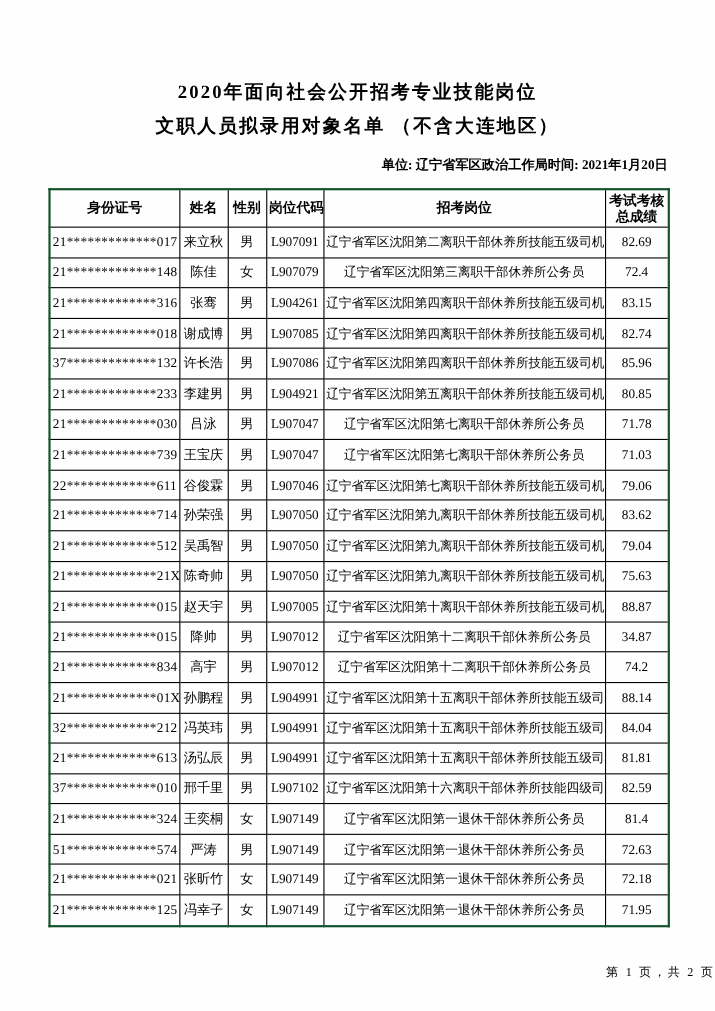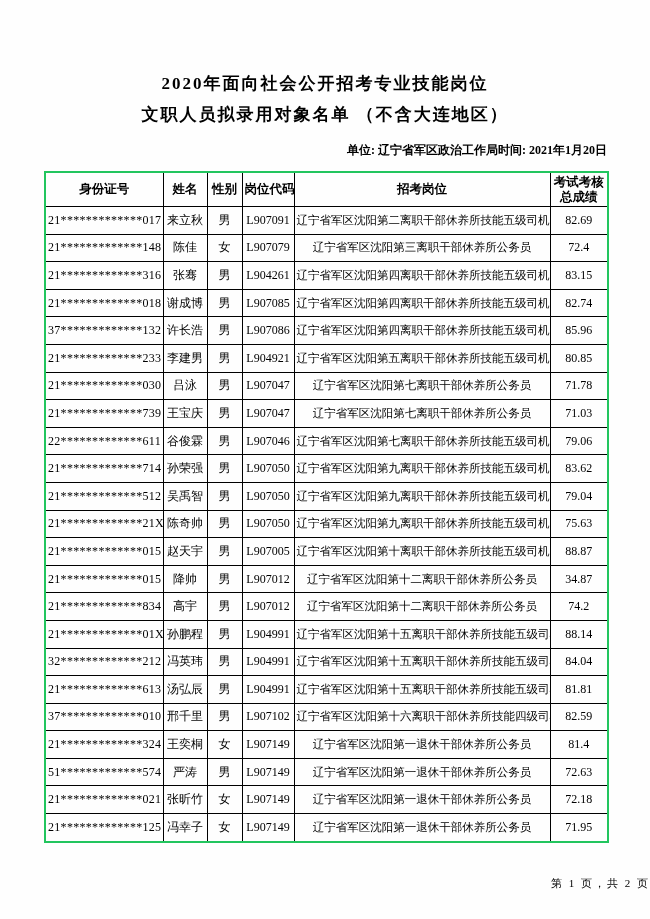--- a/index.html
+++ b/index.html
@@ -37,21 +37,21 @@
     font-size: 12px;
     font-weight: bold;
   }
   table.roster {
     position: absolute;
     top: 171px;
     left: 44px;
     width: 563px;
     border-collapse: collapse;
     table-layout: fixed;
-    border: 2px solid #22c55e;
+    border: 2px solid #14532d;
     font-size: 12px;
   }
   table.roster th, table.roster td {
     border: 1px solid #000;
     vertical-align: middle;
     text-align: center;
     padding: 0 2px;
     overflow: hidden;
     white-space: nowrap;
   }

